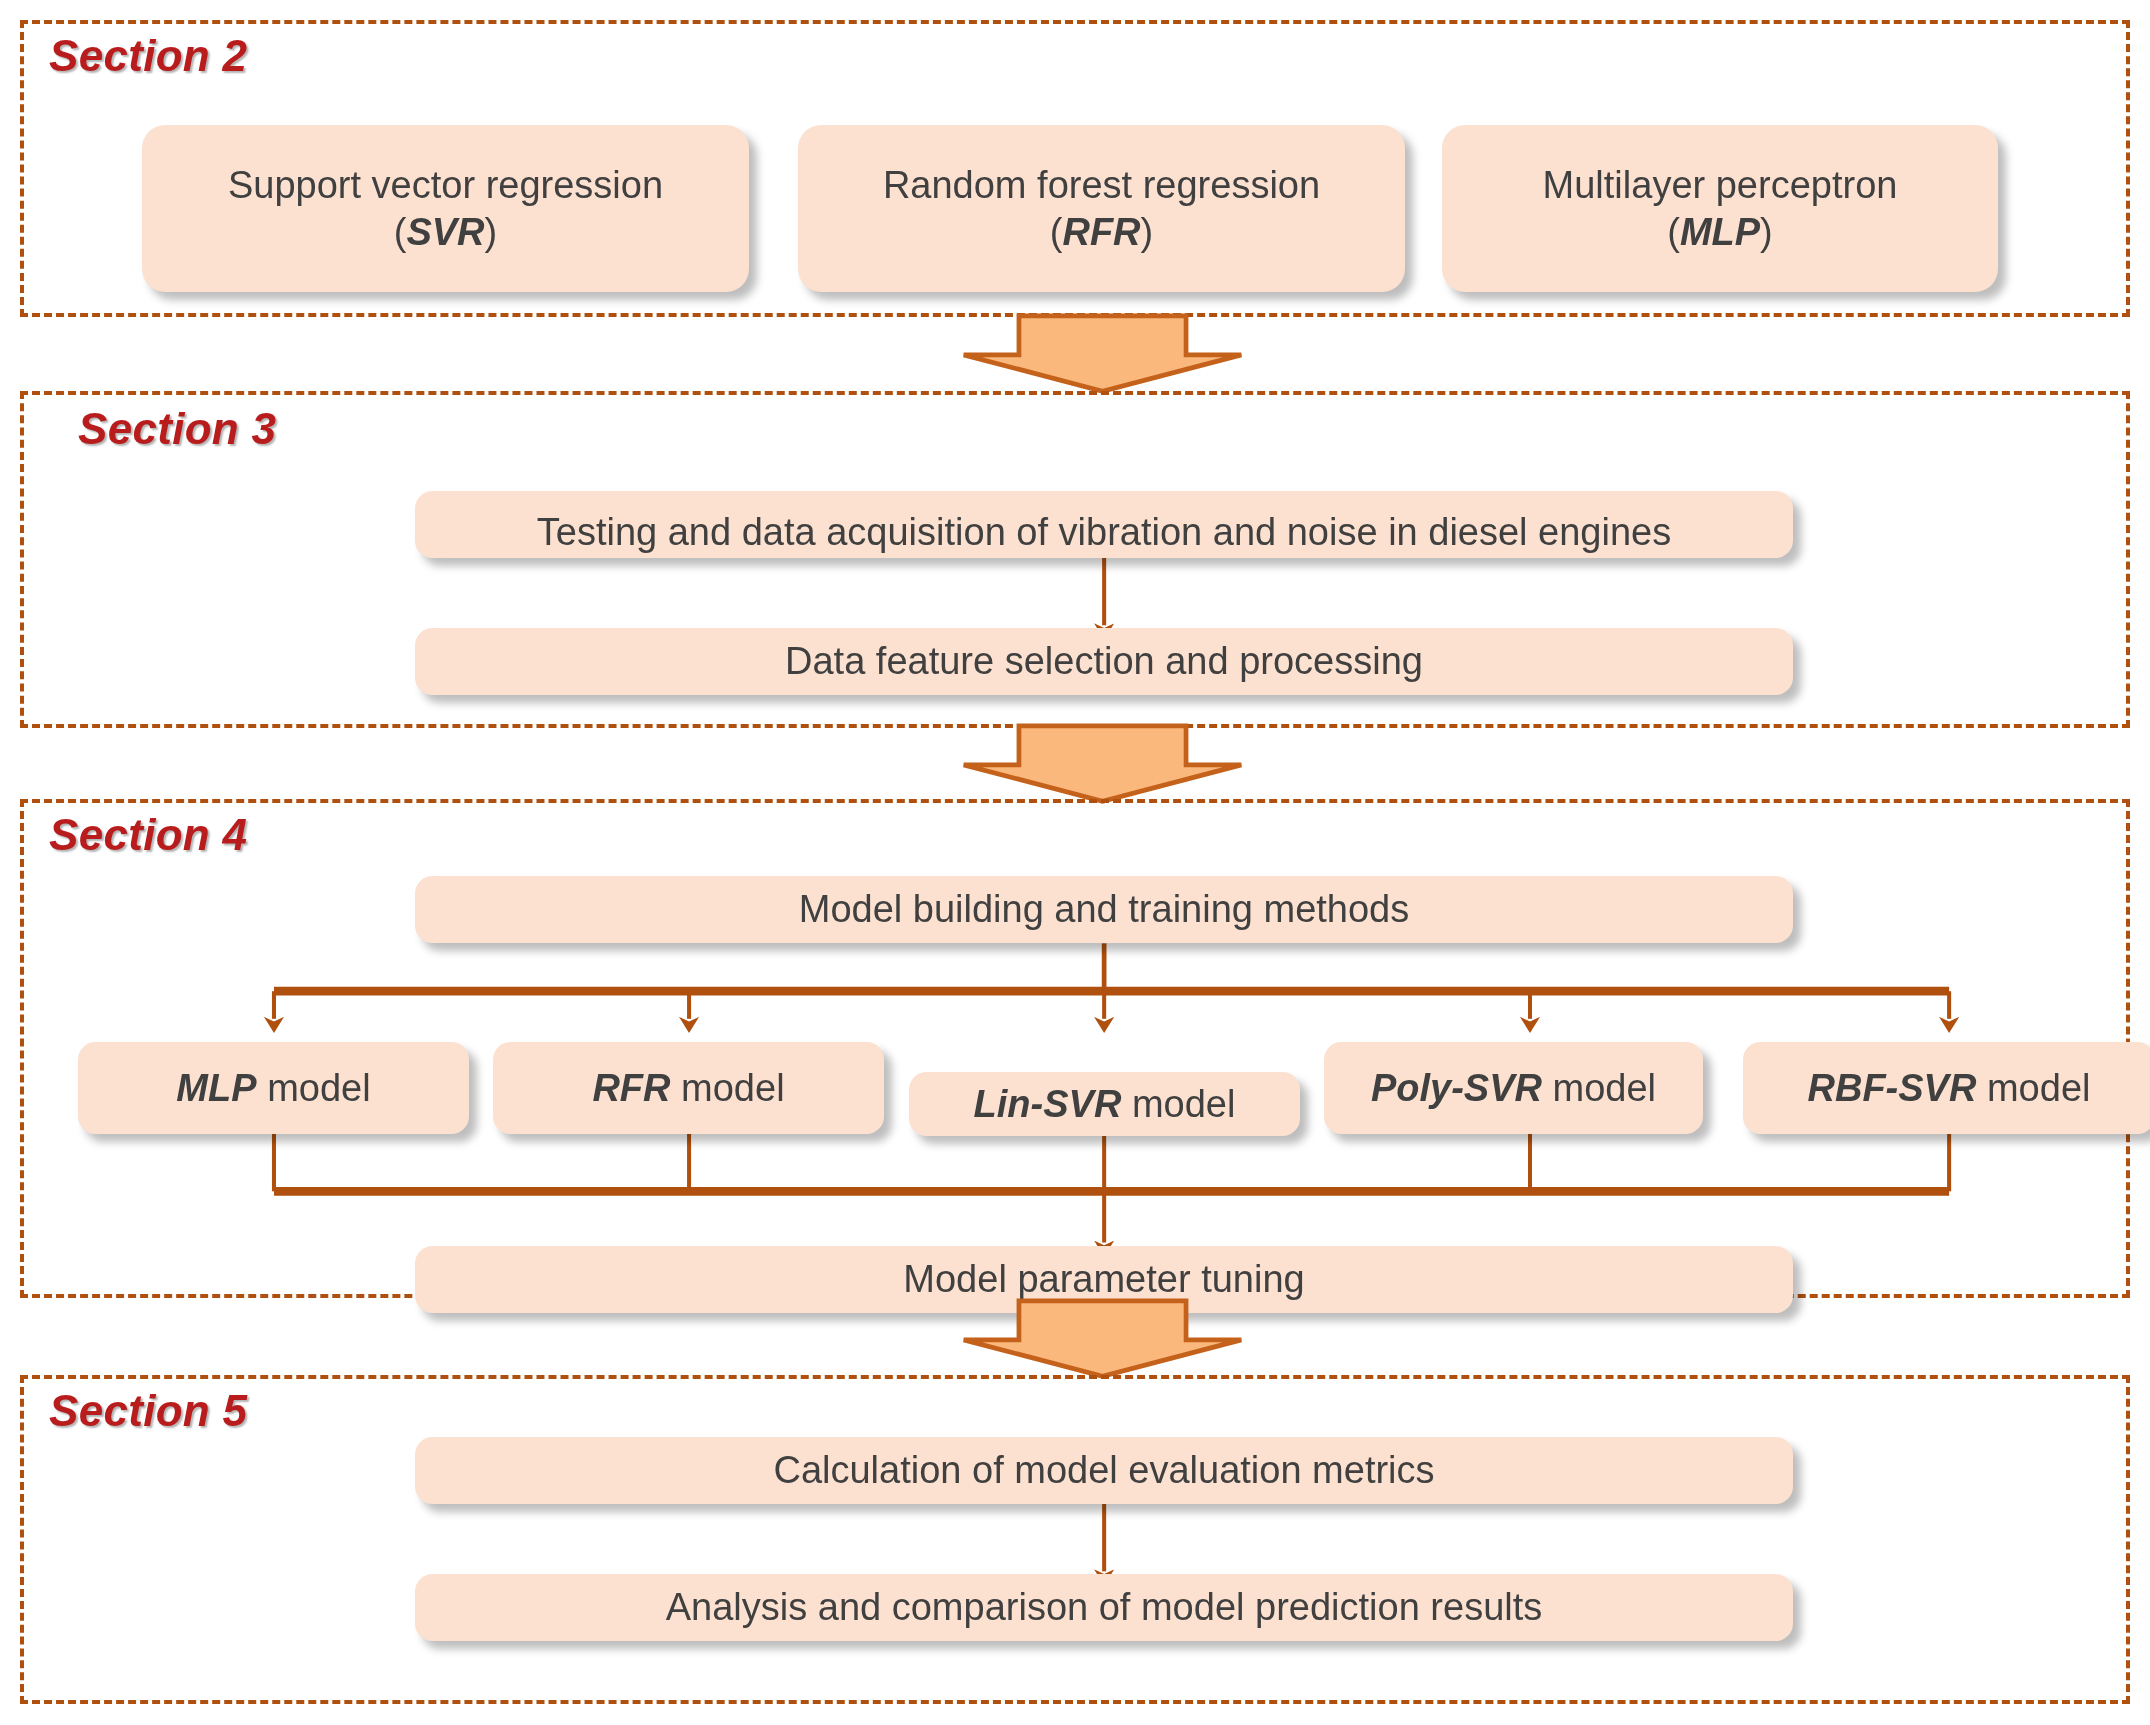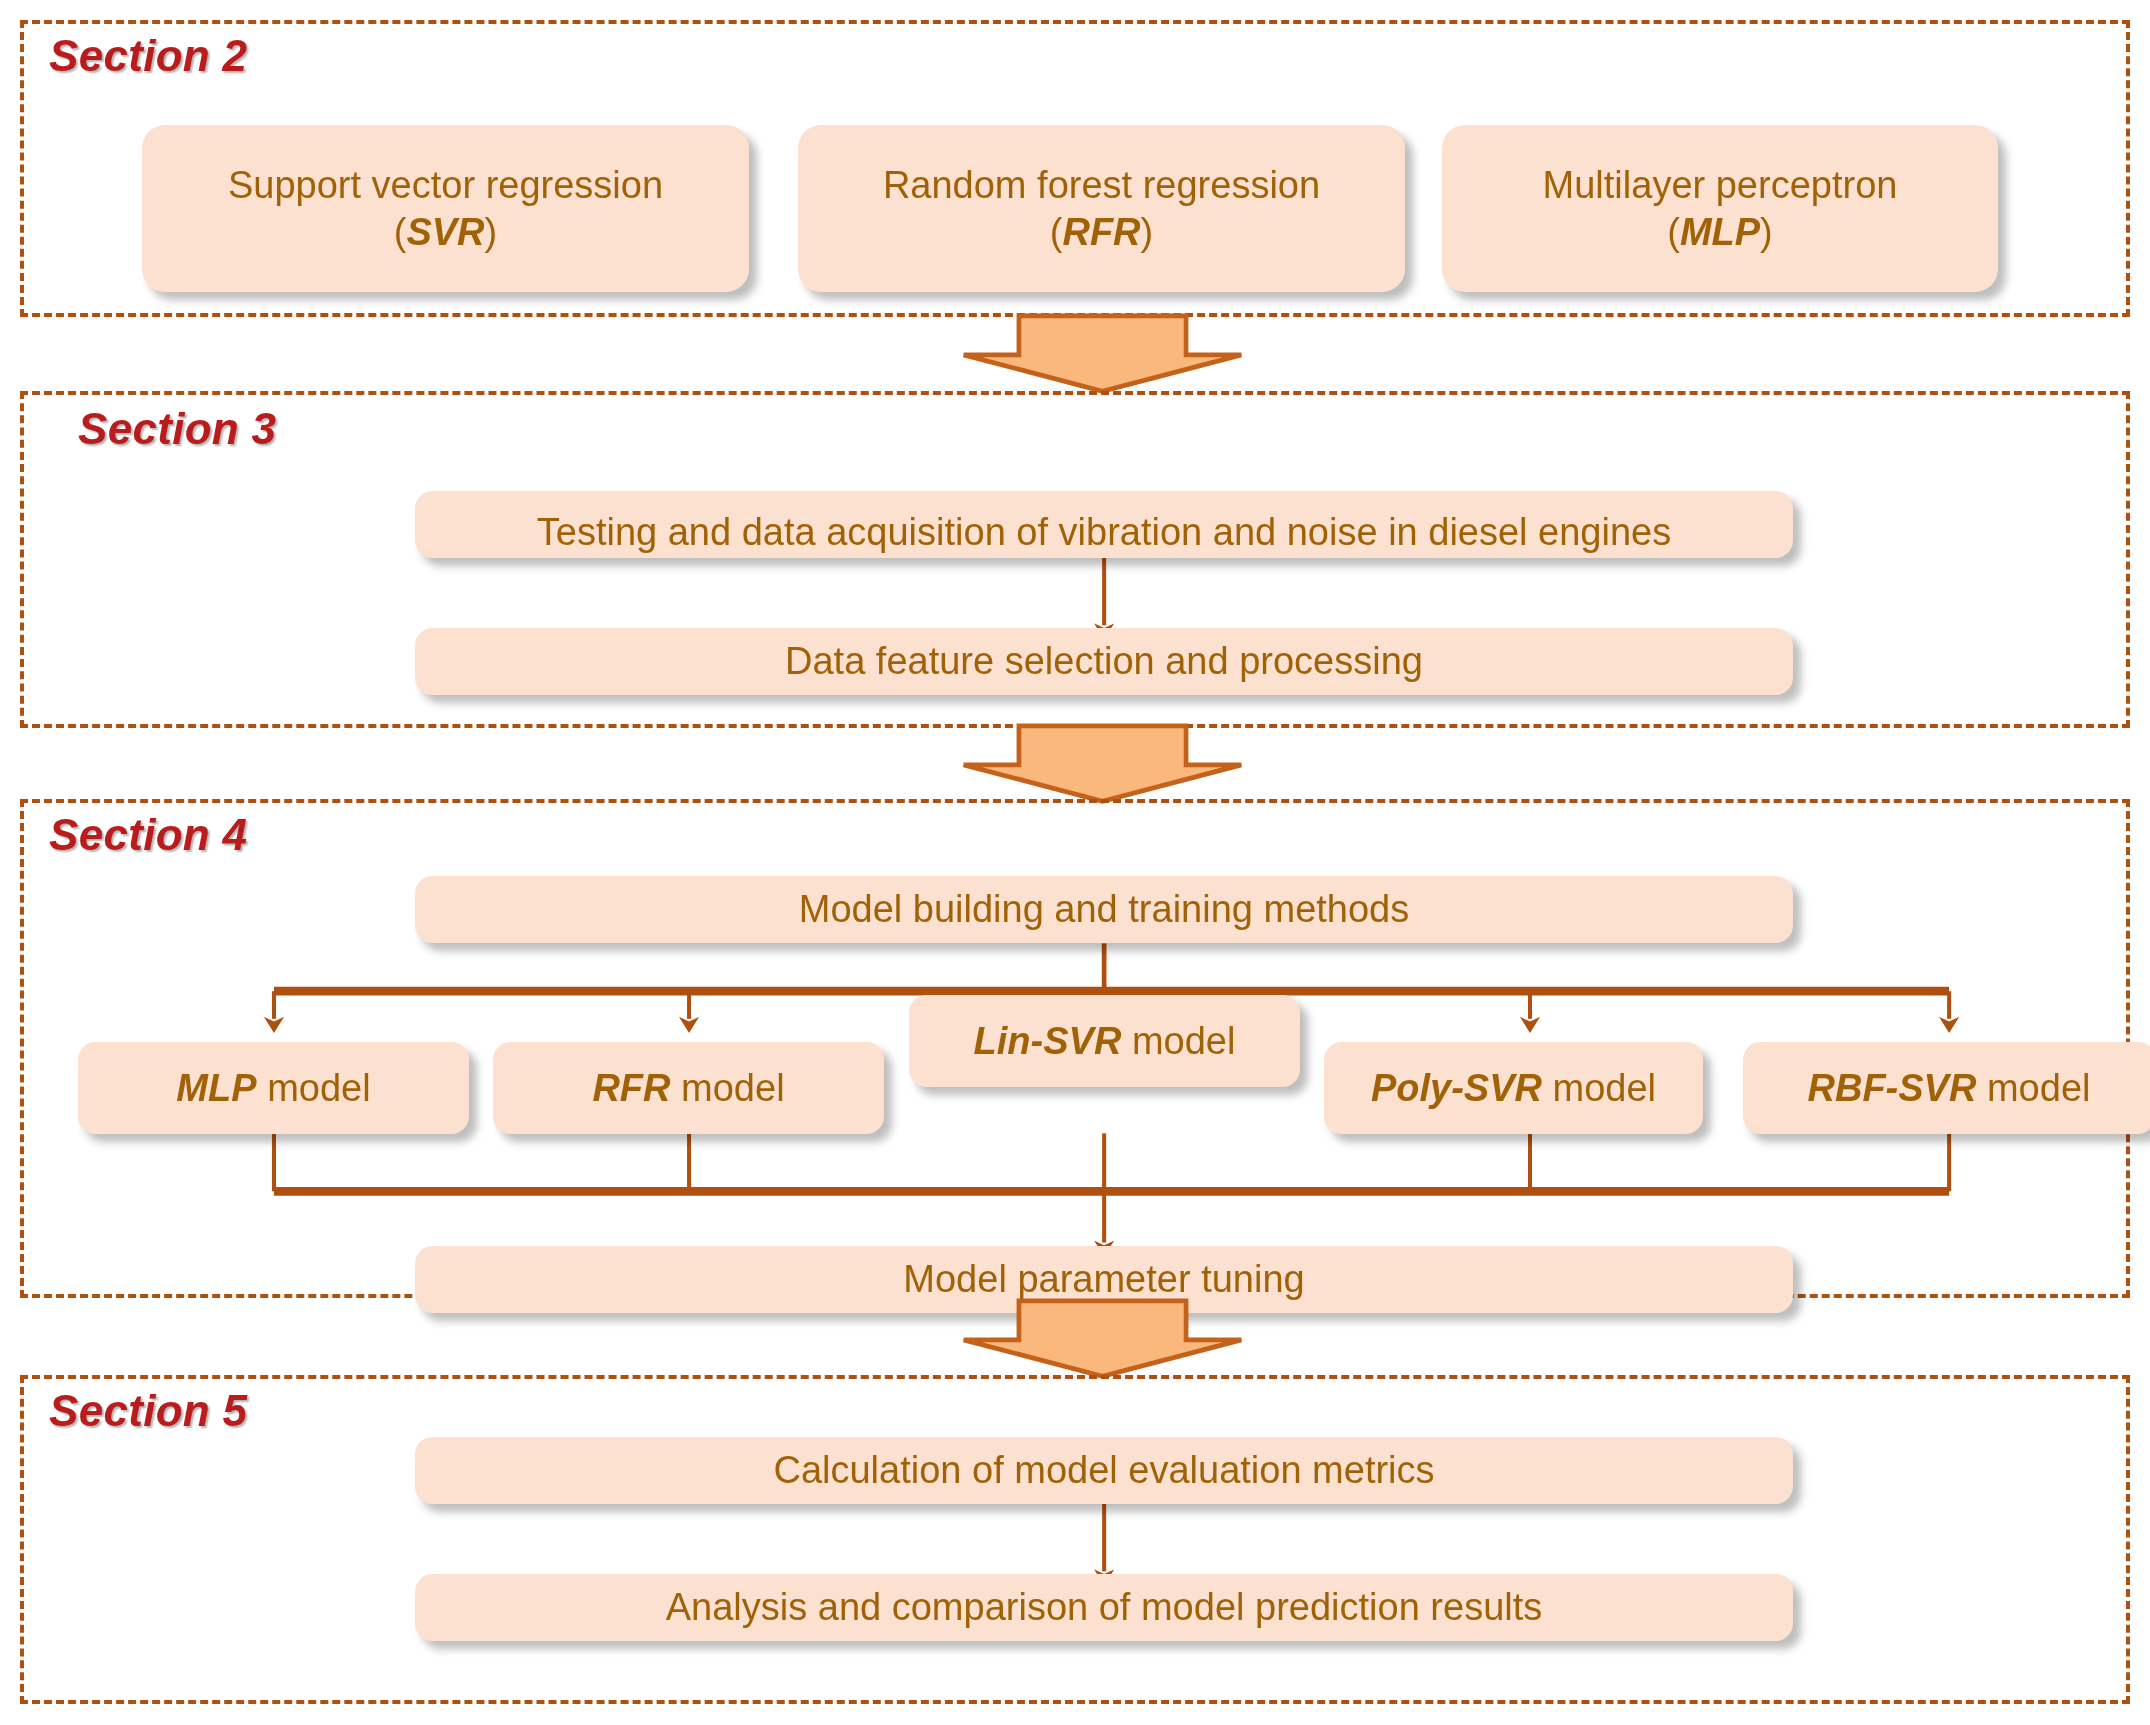--- a/index.html
+++ b/index.html
@@ -39,21 +39,21 @@
 
   
   .pbox {
     position: absolute;
     background: #FCE1D0;
     border-radius: 17.5px;
     display: flex;
     align-items: center;
     justify-content: center;
     text-align: center;
-    color: #a16207;
+    color: #404040;
     font-size: 38px;
     line-height: 1.22;
     box-shadow: 7.4px 8px 8.8px rgba(0,0,0,0.26);
     padding: 2.7px 9.4px;
   }
   .pbox.tall { border-radius: 23px; }
   .pbox b {
     font-weight: bold;
     font-style: italic;
   }
@@ -163,21 +163,21 @@
   </div>
 
   <div class="pbox" style="left:78px; top:1042px; width:391px; height:92px;">
     <span><b>MLP</b><span> model</span></span>
   </div>
 
   <div class="pbox" style="left:493px; top:1042px; width:391px; height:92px;">
     <span><b>RFR</b><span> model</span></span>
   </div>
 
-  <div class="pbox" style="left:909px; top:995px; width:391px; height:92px;text-align:center;">
+  <div class="pbox" style="left:909px; top:1072px; width:391px; height:64px;text-align:center;">
     <span><b>Lin-SVR</b><span> model</span></span>
   </div>
 
   <div class="pbox" style="left:1324px; top:1042px; width:379px; height:92px;">
     <span><b>Poly-SVR</b><span> model</span></span>
   </div>
 
   <div class="pbox" style="left:1743px; top:1042px; width:412px; height:92px;">
     <span><b>RBF-SVR</b><span> model</span></span>
   </div>

